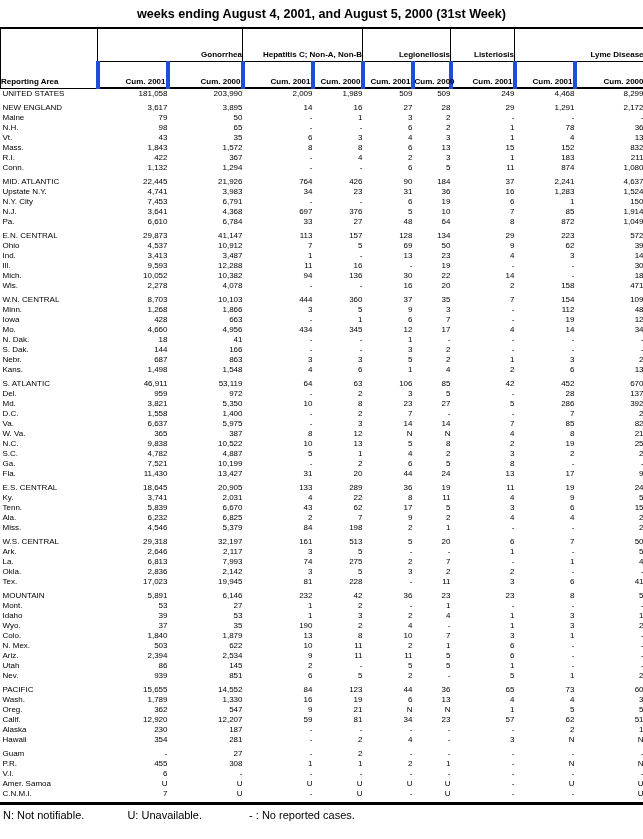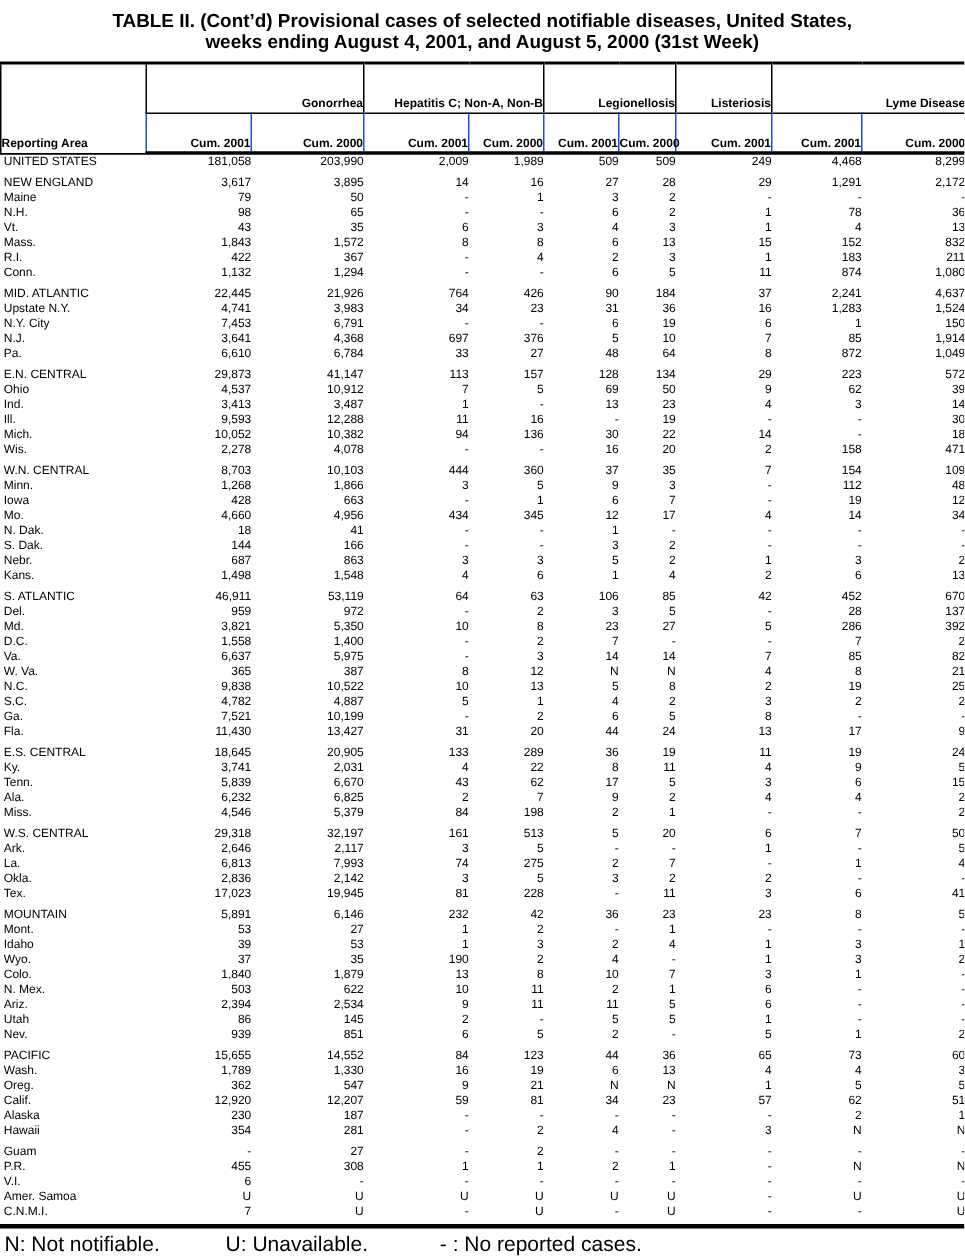--- a/index.html
+++ b/index.html
@@ -10,48 +10,47 @@
   }
   .title { text-align:center; font-weight:bold; font-size:12.6px; line-height:14px; }
   table.t { border-collapse:collapse; table-layout:fixed; width:643px; margin-top:6px; }
   table.t td { font-size:8px; line-height:10px; padding:0; white-space:nowrap; vertical-align:bottom; }
   
   thead td { font-weight:bold; white-space:pre-line; text-align:right; }
   td.area-h { text-align:left; padding-left:2px; padding-bottom:2px;
               border-top:2px solid #000; border-bottom:2.5px solid #000;margin-top:18px; }
   tr.grp td { border-top:2px solid #000; border-left:1px solid #000; border-bottom:1px solid #000;
               height:30px; line-height:9px; padding-bottom:2px; }
-  tr.sub td { border-left:1px solid #1d4ed8; border-bottom:2.5px solid #000;
+  tr.sub td { border-left:4px solid #1d4ed8; border-bottom:2.5px solid #000;
               height:24px; line-height:9px; padding-bottom:1px; }
   
   tbody td { height:10px; }
   tbody td.area { text-align:left; padding-left:2px; }
   tbody td.num { text-align:right; }
   tr.gap td { padding-top:4px; }
   td.c0 { padding-right:17px; }
   td.c1 { padding-right:19px; }
   td.c2 { padding-right:25px; }
   td.c3 { padding-right:12px; }
   td.c4 { padding-right:4px; }
   td.c5 { padding-right:3px; }
   td.c6 { padding-right:14px; }
   td.c7 { padding-right:17px; }
   td.c8 { padding-right:23px; }
   .bottom-rule { width:643px; height:3px; background:#000; margin-top:3px; }
-  .legend { font-size:14px; line-height:10px; margin-top:5px; }
+  .legend { font-size:11px; line-height:10px; margin-top:5px; }
   .legend span.l0 { margin-left:3px; }
   .legend span.l1 { margin-left:40px; }
   .legend span.l2 { margin-left:44px; }
 </style>
 </head>
 <body>
 
 <div class="page">
   <div class="title">
-    <div>TABLE II. (Cont’d) Provisional cases of selected notifiable diseases, United States,</div>
     <div>weeks ending August 4, 2001, and August 5, 2000 (31st Week)</div>
   </div>
 
   <table class="t">
     <colgroup>
       <col style="width:97px">
       <col style="width:70px">
         <col style="width:75px">
       <col style="width:70px">
         <col style="width:50px">

